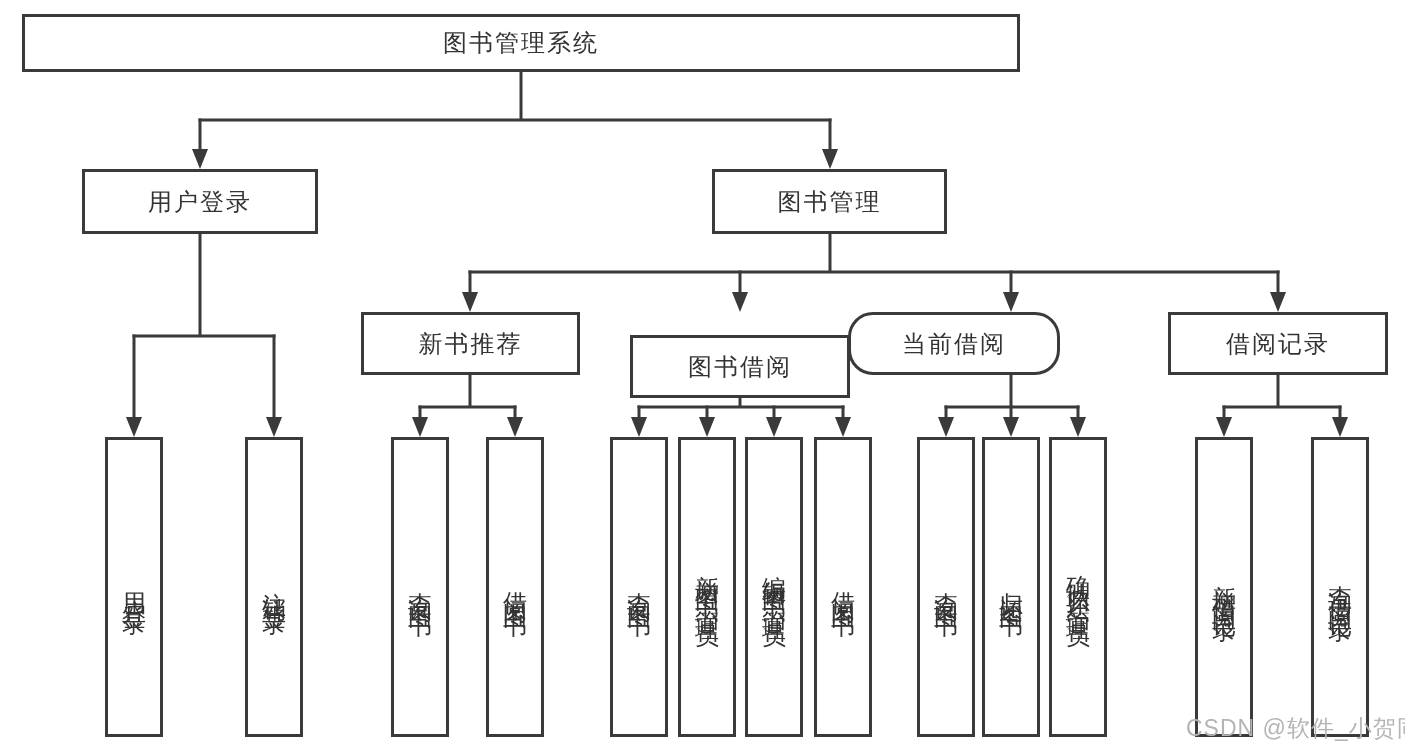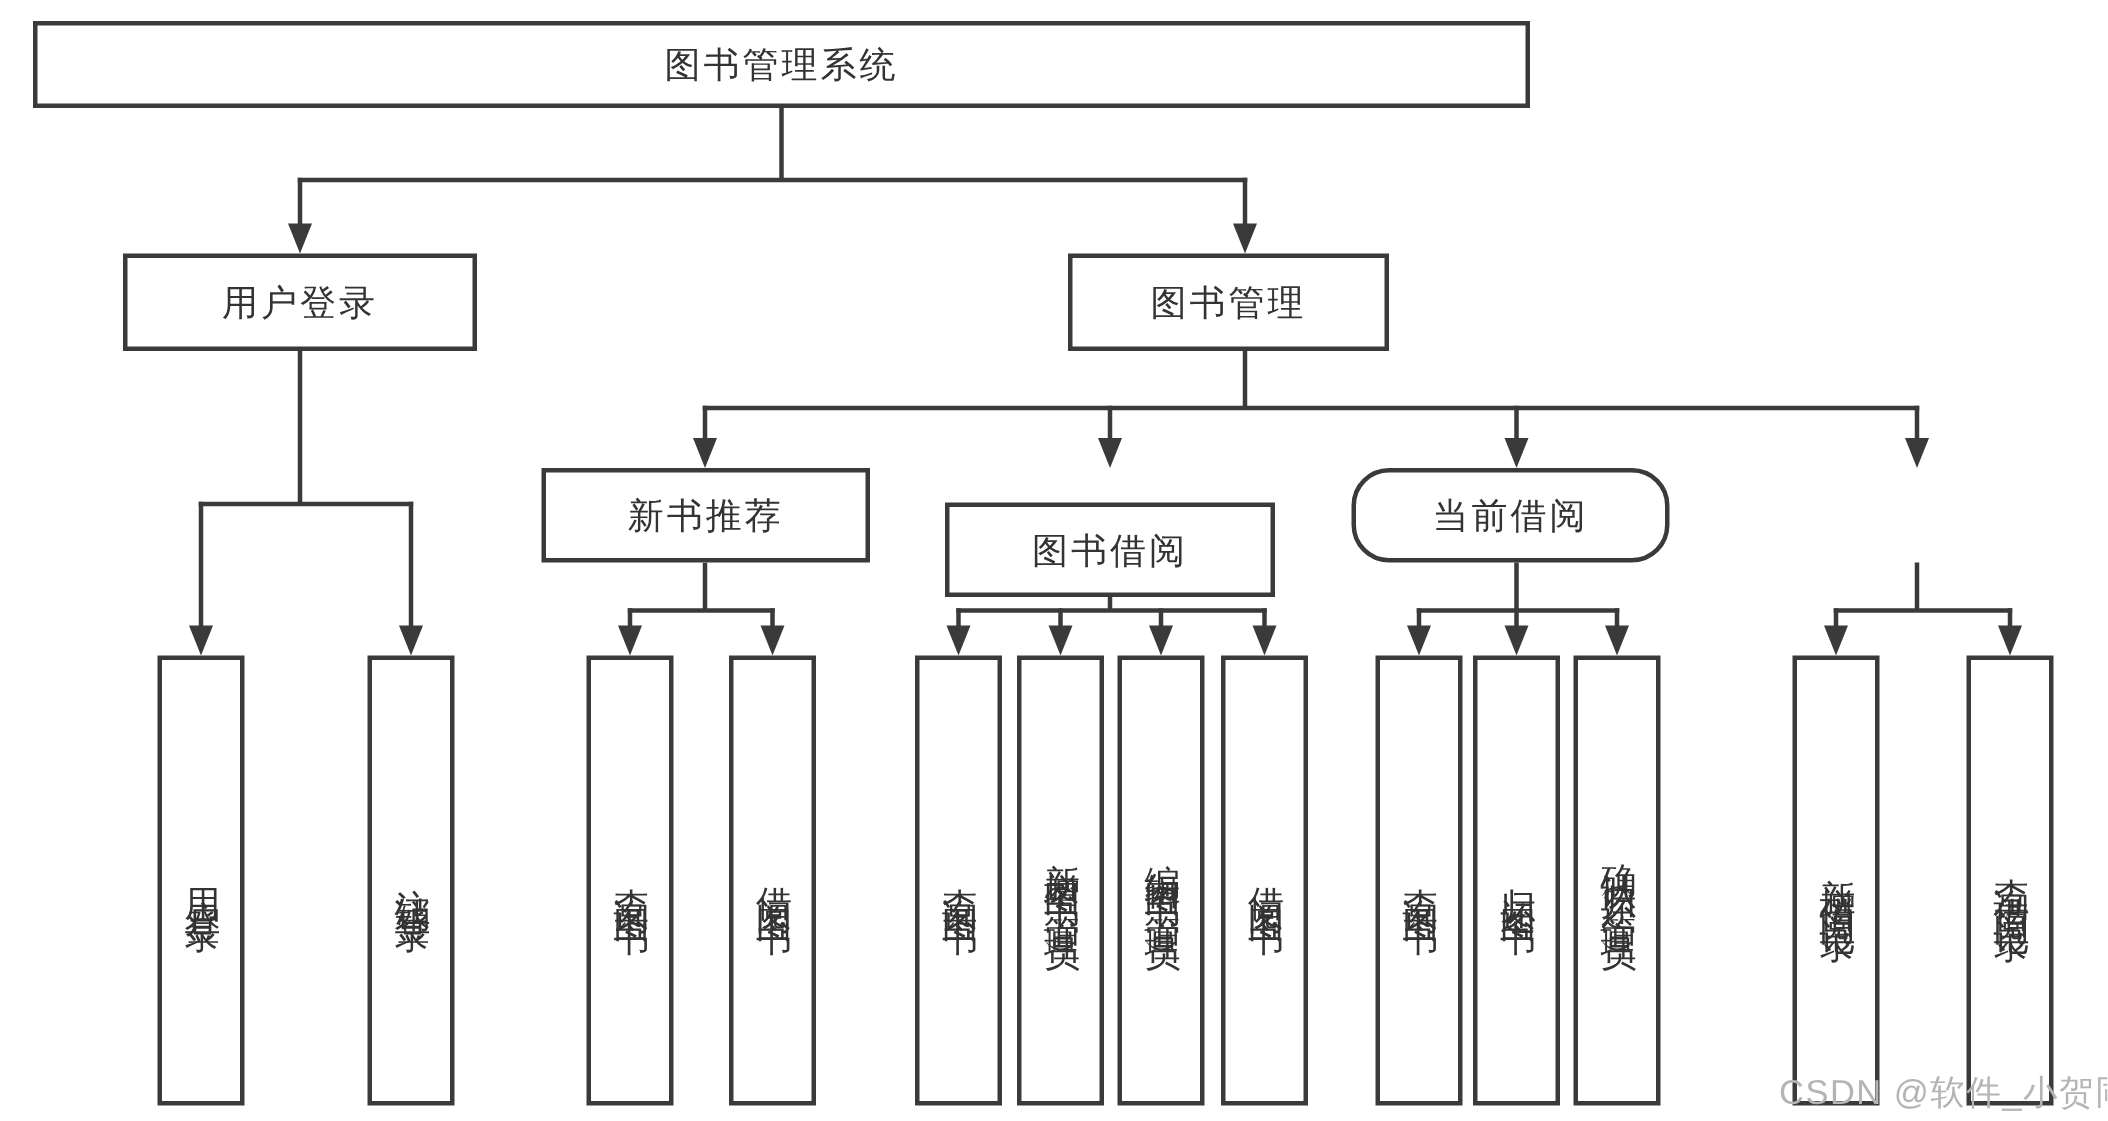--- a/index.html
+++ b/index.html
@@ -129,32 +129,35 @@
     </g>
   </svg>
 
   <div class="node" style="left:22px; top:14px; width:998px; height:58px;">
     <span class="label">图书管理系统</span>
   </div>
 
   <div class="node" style="left:82px; top:169px; width:236px; height:65px;">
     <span class="label">用户登录</span>
   </div>
-  <div class="node" style="left:712px; top:169px; width:214px; height:65px;">
+  <div class="node" style="left:712px; top:169px; width:235px; height:65px;">
     <span class="label">图书管理</span>
   </div>
 
   <div class="node" style="left:361px; top:312px; width:219px; height:63px;font-family:Liberation Mono, monospace;">
     <span class="label">新书推荐</span>
   </div>
   <div class="node" style="left:630px; top:312px; width:220px; height:63px;margin-top:23px;">
     <span class="label">图书借阅</span>
   </div>
-  <div class="node" style="left:901px; top:312px; width:212px; height:63px;border-radius:25px;">
+  <div class="node" style="left:848px; top:312px; width:212px; height:63px;border-radius:25px;">
     <span class="label">当前借阅</span>
+  </div>
+  <div class="node" style="left:1168px; top:312px; width:220px; height:63px;">
+    <span class="label">借阅记录</span>
   </div>
 
   <div class="node v" style="left:105px; top:437px; width:58px; height:300px;">
     <span class="label">用户登录</span>
   </div>
   <div class="node v" style="left:245px; top:437px; width:58px; height:300px;">
     <span class="label">注销登录</span>
   </div>
 
   <div class="node v" style="left:391px; top:437px; width:58px; height:300px;">

